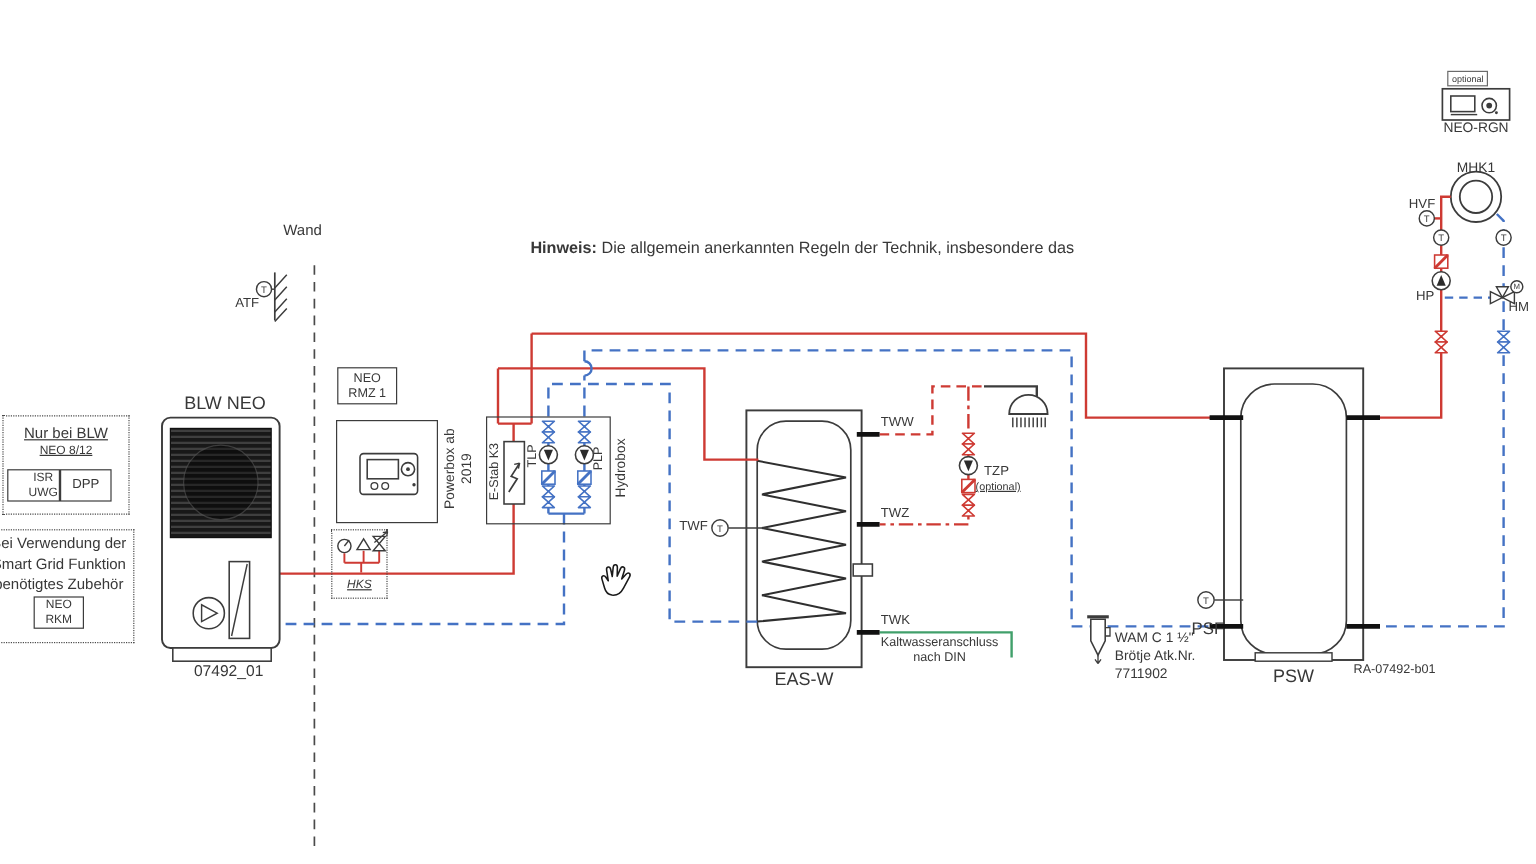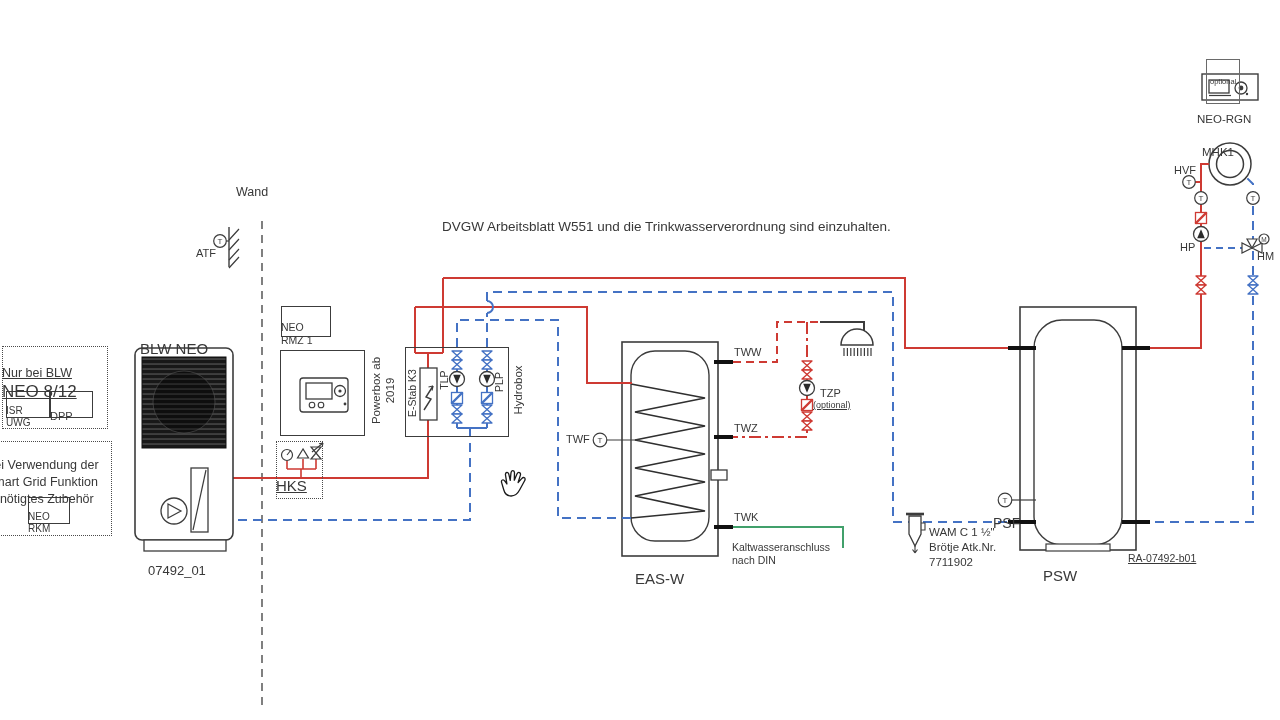--- a/index.html
+++ b/index.html
@@ -1,20 +1,20 @@
 <!DOCTYPE html>
 <html style="--c-supply: #ce3a33; --c-return: #4472c4; --c-cold: #41a06b; --c-ink: #3c3c3c; --c-text: #383838;"><head>
 <meta charset="utf-8">
 <style>
   html,body{margin:0;padding:0;background:#fff;}
   #stage{position:relative;width:1280px;height:720px;background:#fff;overflow:hidden;
          font-family:"Liberation Sans",sans-serif;color:var(--c-text,#383838);}
   #stage svg{position:absolute;left:0;top:0;}
   .lbl{position:absolute;white-space:nowrap;color:var(--c-text);text-align:right;}
-  .ctr{text-align:left;margin-top:12px;}
+  .ctr{text-align:center;}
   .und{text-decoration:underline;}
   .vlabel{position:absolute;text-align:center;transform:rotate(-90deg);}
   .boxsolid{position:absolute;border:1.5px solid #3c3c3c;background:transparent;box-sizing:border-box;}
   .boxdot{position:absolute;border:1.6px dotted #4a4a4a;background:transparent;box-sizing:border-box;}
 </style>
 </head>
 <body>
 
 <div id="stage">
 
@@ -221,36 +221,36 @@
 
   <div class="boxdot" style="left:2px;top:346px;width:106px;height:83px;"></div>
   <div class="boxsolid" style="left:6px;top:391px;width:44px;height:27px;"></div>
   <div class="boxsolid" style="left:50px;top:391px;width:43px;height:27px;"></div>
   <div class="boxdot" style="left:-14px;top:441px;width:126px;height:95px;"></div>
   <div class="boxsolid" style="left:28px;top:497px;width:42px;height:27px;"></div>
   <div class="boxsolid" style="left:281px;top:306px;width:50px;height:31px;"></div>
   <div class="boxsolid" style="left:280px;top:350px;width:85px;height:86px;"></div>
   <div class="boxsolid" style="left:405px;top:347px;width:104px;height:90px;"></div>
   <div class="boxdot" style="left:276px;top:441px;width:47px;height:58px;"></div>
-  <div style="position:absolute;left:1206px;top:59px;border:1px solid #6a6a6a;padding:16px 3px;font-size:7.5px;line-height:11px;"><span>optional</span></div>
+  <div style="position:absolute;left:1206px;top:59px;border:1px solid #6a6a6a;padding:0 3px;font-size:7.5px;line-height:11px;"><span>optional</span></div>
 
   <div class="lbl ctr" style="left:1197px;top:101px;width:66px;font-size:11.5px;">NEO-RGN</div>
   <div class="lbl ctr" style="left:1202px;top:134px;width:56px;font-size:11.5px;">MHK1</div>
   <div class="lbl" style="left:1174px;top:164px;font-size:11px;">HVF</div>
   <div class="lbl" style="left:1180px;top:241px;font-size:11px;">HP</div>
   <div class="lbl" style="left:1257px;top:250px;font-size:11px;">HM</div>
 
   <div class="lbl" style="left:236px;top:185px;font-size:12.5px;">Wand</div>
   <div class="lbl" style="left:196px;top:247px;font-size:11px;">ATF</div>
 
   <div class="lbl ctr" style="left:140px;top:328px;width:95px;font-size:15px;">BLW NEO</div>
   <div class="lbl ctr" style="left:148px;top:551px;width:85px;font-size:13px;">07492_01</div>
 
   <div class="lbl ctr und" style="left:2px;top:354px;width:106px;font-size:12.5px;">Nur bei BLW</div>
-  <div class="lbl ctr und" style="left:2px;top:370px;width:106px;font-size:17px;">NEO 8/12</div>
+  <div class="lbl ctr und" style="left:2px;top:370px;width:106px;font-size:10px;">NEO 8/12</div>
   <div class="lbl ctr" style="left:6px;top:393px;width:60px;font-size:10px;line-height:11.5px;">
       <div>ISR</div>
       <div>UWG</div>
     </div>
   <div class="lbl ctr" style="left:50px;top:398px;width:43px;font-size:11px;">DPP</div>
 
   <div class="lbl ctr" style="left:-14px;top:446px;width:126px;font-size:12.5px;">Bei Verwendung der</div>
   <div class="lbl ctr" style="left:-14px;top:463px;width:126px;font-size:12.5px;">Smart Grid Funktion</div>
   <div class="lbl ctr" style="left:-14px;top:480px;width:126px;font-size:12.5px;">benötigtes Zubehör</div>
   <div class="lbl ctr" style="left:28px;top:499px;width:42px;font-size:10px;line-height:11.5px;">
@@ -265,36 +265,36 @@
 
   <div class="vlabel" style="left:338px;top:377px;width:90px;font-size:11.5px;line-height:13.5px;">
       <div>Powerbox ab</div>
       <div>2019</div>
     </div>
   <div class="vlabel" style="left:382px;top:387px;width:60px;font-size:10.5px;">E-Stab K3</div>
   <div class="vlabel" style="left:429px;top:374px;width:30px;font-size:10.5px;">TLP</div>
   <div class="vlabel" style="left:484px;top:376px;width:30px;font-size:10.5px;">PLP</div>
   <div class="vlabel" style="left:483px;top:384px;width:70px;font-size:11.5px;">Hydrobox</div>
 
-  <div class="lbl ctr und" style="left:276px;top:465px;width:47px;font-size:15px;">HKS</div>
-
-  <div class="lbl" style="left:442px;top:219px;font-size:13.5px;">DVGW Arbeitsblatt W551 und die Trinkwasserverordnung sind einzuhalten.</div>
+  <div class="lbl ctr und" style="left:276px;top:482px;width:47px;font-size:10px;font-style:italic;">HKS</div>
+
+  <div class="lbl" style="left:442px;top:199px;font-size:13.5px;"><b>Hinweis:</b><span> Die allgemein anerkannten Regeln der Technik, insbesondere das</span></div>
 
   <div class="lbl" style="left:566px;top:433px;font-size:11px;">TWF</div>
   <div class="lbl" style="left:734px;top:346px;font-size:11px;">TWW</div>
   <div class="lbl" style="left:734px;top:422px;font-size:11px;">TWZ</div>
   <div class="lbl" style="left:734px;top:511px;font-size:11px;">TWK</div>
   <div class="lbl ctr" style="left:635px;top:558px;width:70px;font-size:15px;">EAS-W</div>
   <div class="lbl ctr" style="left:732px;top:529px;width:102px;font-size:10.5px;">Kaltwasseranschluss</div>
   <div class="lbl ctr" style="left:732px;top:542px;width:102px;font-size:10.5px;">nach DIN</div>
 
   <div class="lbl" style="left:820px;top:387px;font-size:11px;">TZP</div>
   <div class="lbl" style="left:813px;top:400px;font-size:9px;text-decoration:underline;">(optional)</div>
 
   <div class="lbl" style="left:929px;top:526px;font-size:11.5px;">WAM C 1 ½"</div>
   <div class="lbl" style="left:929px;top:541px;font-size:11.5px;">Brötje Atk.Nr.</div>
   <div class="lbl" style="left:929px;top:556px;font-size:11.5px;">7711902</div>
 
   <div class="lbl" style="left:975px;top:515px;font-size:14px;padding-left:18px;">PSF</div>
   <div class="lbl ctr" style="left:1043px;top:555px;width:70px;font-size:15px;">PSW</div>
-  <div class="lbl" style="left:1128px;top:552px;font-size:10.5px;text-decoration:underline;">RA-07492-b01</div>
+  <div class="lbl" style="left:1128px;top:552px;font-size:10.5px;">RA-07492-b01</div>
 
 </div>
 
 </body></html>

